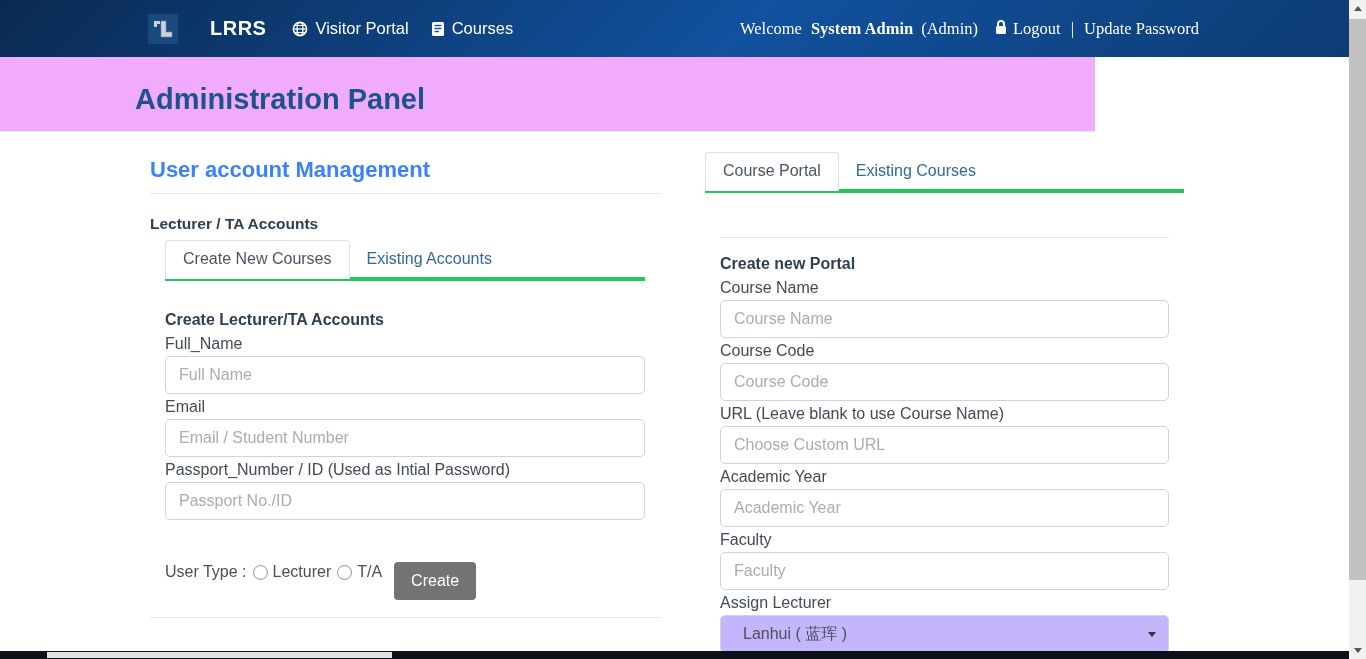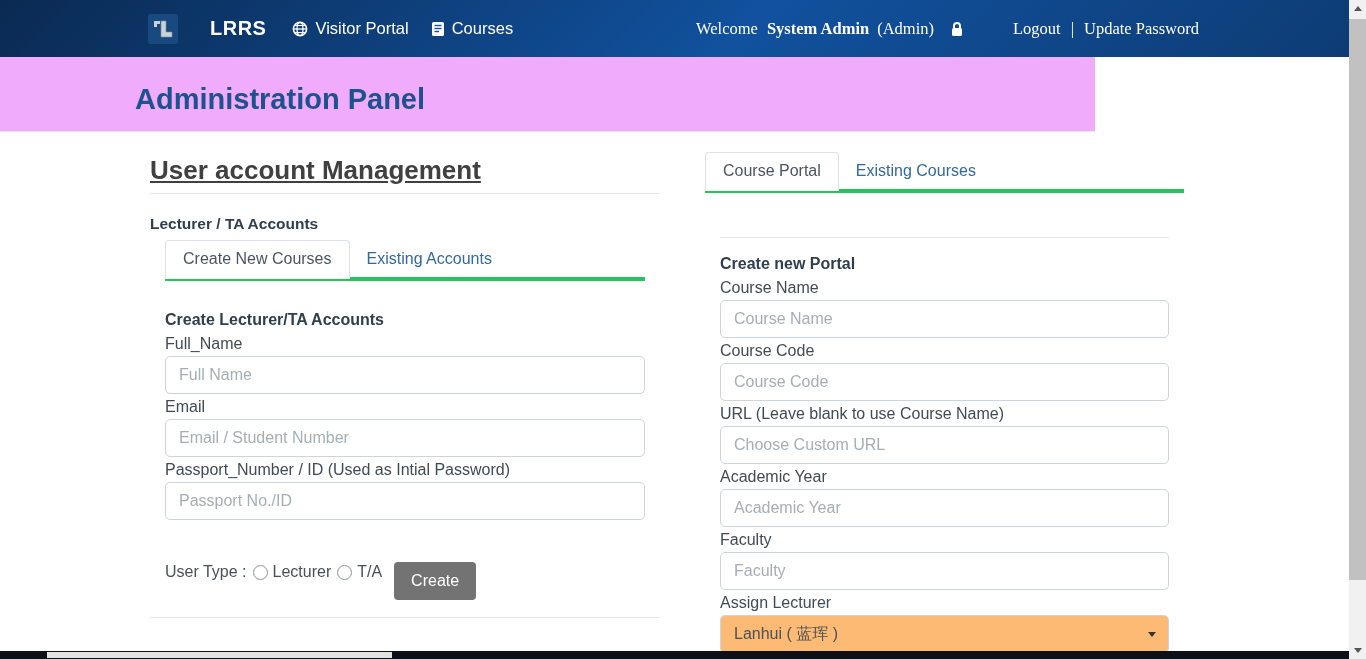--- a/index.html
+++ b/index.html
@@ -12,34 +12,34 @@
     display:flex;align-items:center;color:#fff;}
   .nav-left{display:flex;align-items:center;margin-left:148px;}
   .brand{display:flex;align-items:center;cursor:pointer;gap:24px;}
   .logo-tile{width:30px;height:30px;background:#18497f;border-radius:2px;display:flex;align-items:center;justify-content:center;margin-right:8px;}
   .brand-text{font-size:20px;font-weight:bold;letter-spacing:.5px;margin-right:26px;}
   .nav-link{display:flex;align-items:center;font-size:16.5px;color:#fff;margin-right:22px;cursor:pointer;}
   .nav-link svg{margin-right:7px;}
   .nav-right{position:absolute;right:150px;top:0;height:57px;display:flex;align-items:center;font-size:16.5px;}
   .nav-right .bold{font-weight:bold;}
   .nav-right span{white-space:pre;font-family:Liberation Serif, serif;}
-  .lock-wrap{display:flex;align-items:center;margin-left:16px;cursor:pointer;gap:44px;}
+  .lock-wrap{display:flex;margin-left:16px;cursor:pointer;}
   .lock-wrap svg{margin-right:5px;}
   .pipe{margin:0 10px;}
   .upd{cursor:pointer;}
 
   
   .page-head{position:absolute;left:0;top:57px;width:1095px;height:74px;border-bottom:1px solid #e7e9eb;background:#f0abfc;}
   .page-title{position:absolute;left:135px;top:26px;font-size:29px;font-weight:600;color:#1d5290;}
 
   
   .left-col{position:absolute;left:150px;top:157px;width:510px;}
   .right-col{position:absolute;left:705px;top:152px;width:479px;}
 
-  h3.sec{margin:0;font-size:26px;font-weight:600;color:#404040;line-height:26px;text-decoration:underline;}
+  h3.sec{margin:0;font-size:22px;font-weight:600;color:#3b82f6;line-height:26px;}
   .rule{border:none;border-top:1px solid #e5e8ea;margin:0;}
   .left-col .rule1{margin-top:10px;}
   .subhead{font-size:15.5px;font-weight:bold;color:#2f3f4d;margin-top:21px;}
 
   
   .tabs{display:flex;border-bottom:4px solid #22c55e;height:41px;box-sizing:border-box;}
   .left-col .tabs{margin:7px 15px 0 15px;}
   .tab{font-size:16px;padding:0 17px;display:flex;align-items:center;cursor:pointer;box-sizing:border-box;}
   .tab.active{background:#fff;border:1px solid #dee2e6;border-bottom:2px solid #fff;border-radius:4px 4px 0 0;
     margin-bottom:-2px;color:#4a5560;}
@@ -48,21 +48,21 @@
   
   .tab-content{padding:30px 15px 0 15px;}
   .rt-content{padding:0 15px;}
   .form-title{font-size:16px;font-weight:bold;color:#2f3f4d;margin-bottom:7px;}
   .f-label{font-size:16px;color:#414b55;line-height:16px;margin-bottom:4px;}
   .f-input{display:block;width:100%;box-sizing:border-box;height:38px;border:1px solid #ced4da;border-radius:5px;
     padding:0 13px;font-size:16px;color:#495057;margin-bottom:5px;outline:none;background:#fff;
     font-family:"Liberation Sans","DejaVu Sans",sans-serif;}
   .f-input::placeholder{color:#a6aeb5;opacity:1;}
   .f-select{position:relative;display:flex;align-items:center;width:100%;box-sizing:border-box;height:38px;
-    border:1px solid #ced4da;border-radius:5px;padding:0 13px;font-size:16px;color:#4a5258;background:#fdba74;cursor:pointer;}
+    border:1px solid #ced4da;border-radius:5px;padding:0 22px;font-size:16px;color:#4a5258;background:#c4b5fd;cursor:pointer;}
   .caret{position:absolute;right:12px;top:16px;width:0;height:0;border-left:4px solid transparent;
     border-right:4px solid transparent;border-top:5px solid #333;}
 
   .utype-row{display:flex;align-items:center;margin-top:24px;}
   .utype-label{font-size:16px;color:#495057;}
   .radio{width:13px;height:13px;border-radius:50%;border:1px solid #8f9699;background:radial-gradient(#ffffff 55%,#ececec);
     display:inline-block;margin:0 5px 0 6px;cursor:pointer;flex:none;}
   .radio-label{font-size:16px;color:#495057;}
   .btn-create{margin-left:12px;background:#737373;color:#fff;border:none;border-radius:4px;height:38px;
     padding:0 17px;font-size:16px;cursor:pointer;font-family:"Liberation Sans","DejaVu Sans",sans-serif;margin-top:18px;}

